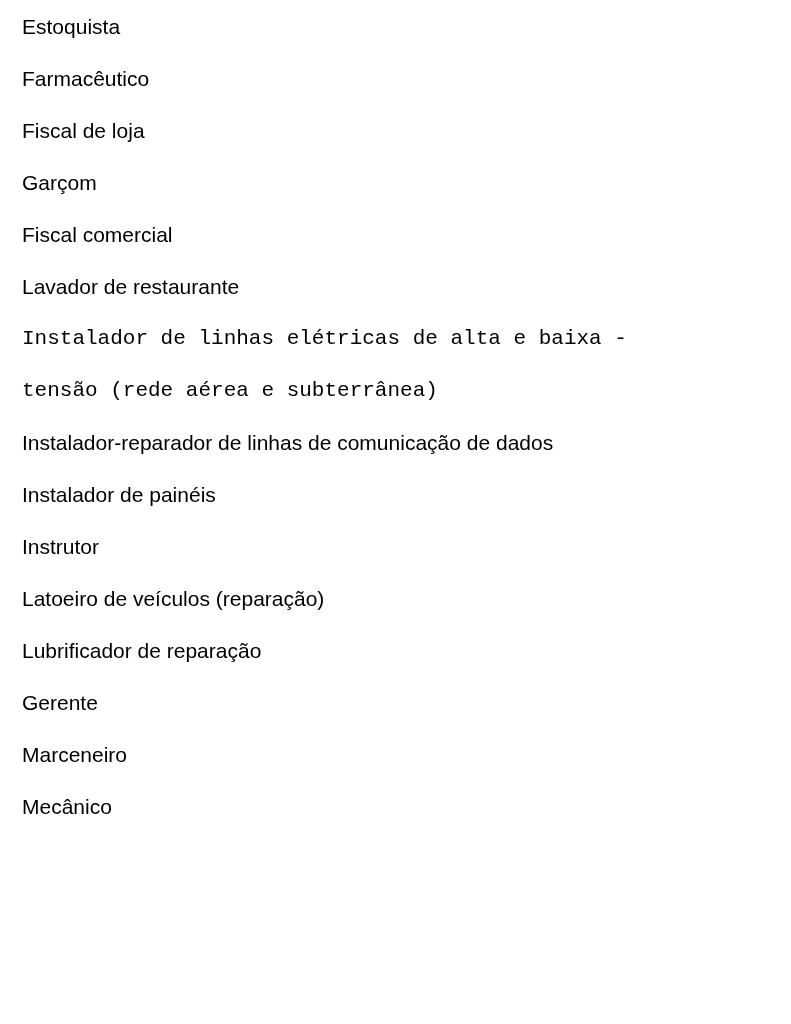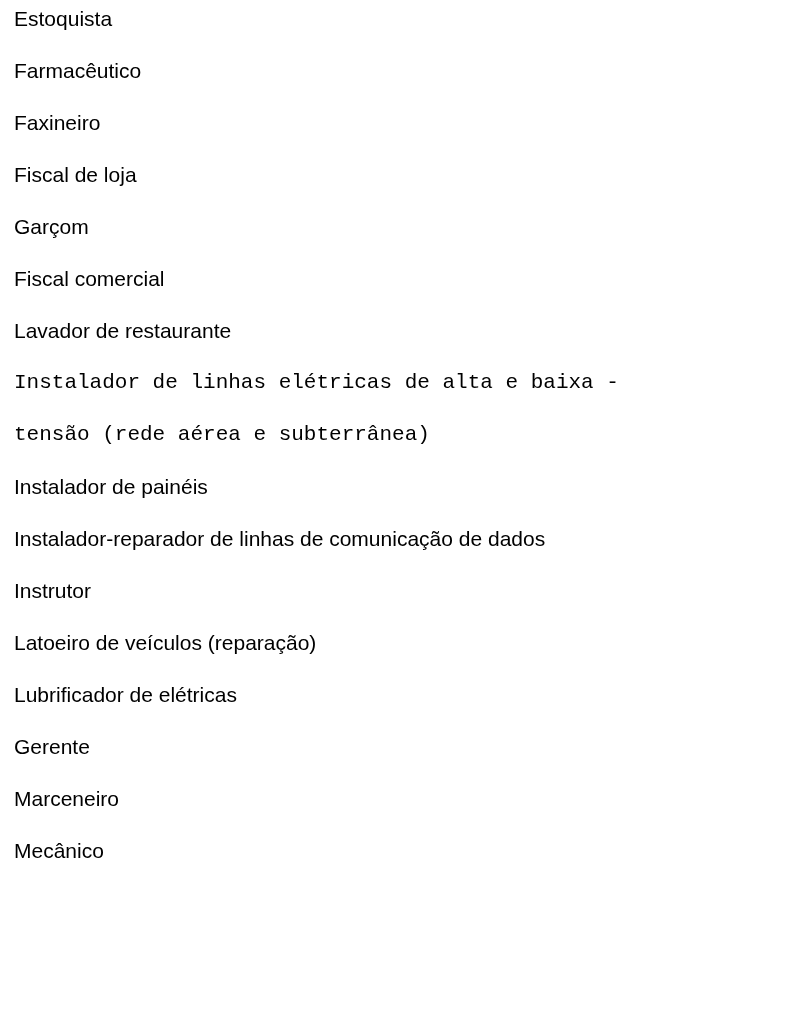--- a/index.html
+++ b/index.html
@@ -13,21 +13,21 @@
       overflow: hidden;
       position: relative;
       font-family: "Liberation Sans", sans-serif;
       color: #000000;
     }
     .list {
       position: absolute;
       left: 10px;
       top: 2px;
       width: 680px;
-      margin: 4px;
+      margin: 12px;
       padding: 0;
       list-style: none;
     }
     .item {
       font-size: 21px;
       line-height: 26px;
       margin: 0 0 26px 0;
       padding: 0;
       white-space: normal;
     }
@@ -37,27 +37,26 @@
       margin-bottom: 13px;
       font-family: Liberation Mono, monospace;
     }
   </style>
 </head>
 <body>
 
 <ul class="list">
   <li class="item">Estoquista</li>
   <li class="item">Farmacêutico</li>
-  <li class="item">Faxineiro</li>
   <li class="item">Fiscal de loja</li>
   <li class="item">Garçom</li>
   <li class="item">Fiscal comercial</li>
   <li class="item">Lavador de restaurante</li>
   <li class="item wrapped">Instalador de linhas elétricas de alta e baixa - tensão (rede aérea e subterrânea)</li>
+  <li class="item">Instalador-reparador de linhas de comunicação de dados</li>
   <li class="item">Instalador de painéis</li>
-  <li class="item">Instalador-reparador de linhas de comunicação de dados</li>
   <li class="item">Instrutor</li>
   <li class="item">Latoeiro de veículos (reparação)</li>
-  <li class="item">Lubrificador de elétricas</li>
+  <li class="item">Lubrificador de reparação</li>
   <li class="item">Gerente</li>
   <li class="item">Marceneiro</li>
   <li class="item">Mecânico</li>
 </ul>
 
 </body></html>

